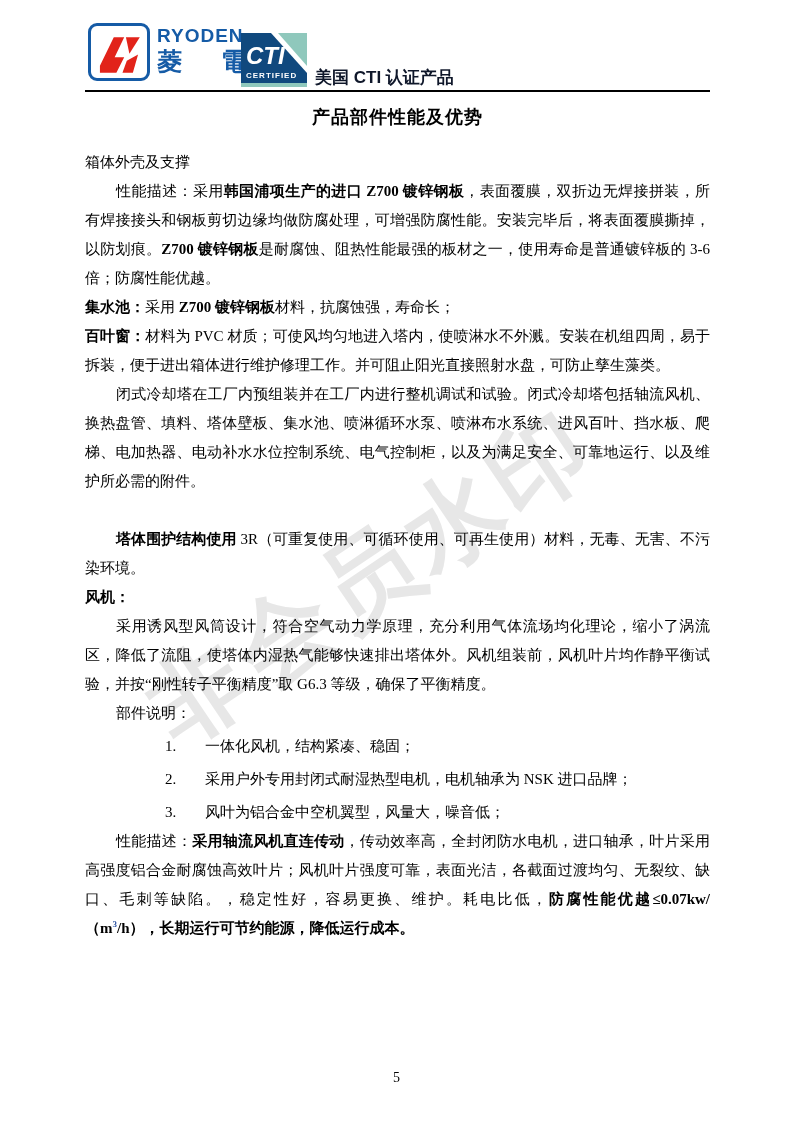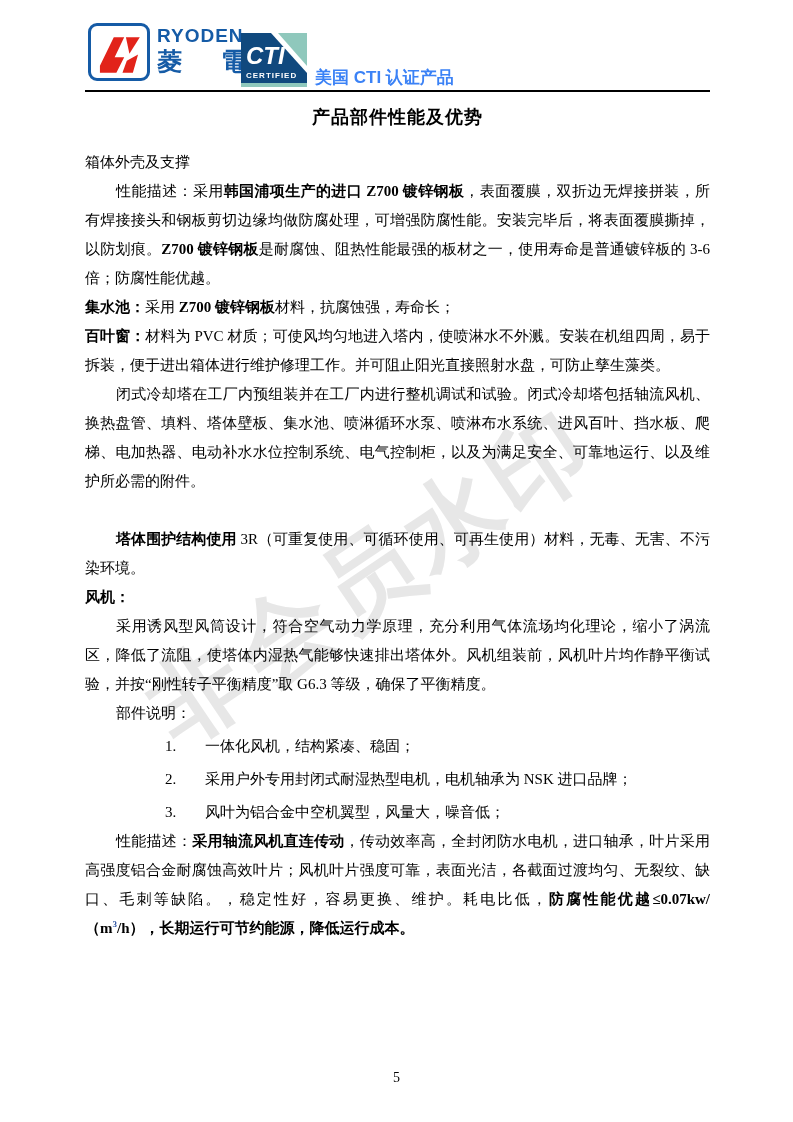--- a/index.html
+++ b/index.html
@@ -38,21 +38,21 @@
   }
   .brand-cn{
     font-family:"Liberation Sans","DejaVu Sans",sans-serif;
     font-weight:bold;font-size:25px;letter-spacing:16px;margin-top:4px;white-space:nowrap;
   }
   .cti-logo{position:absolute;left:155px;top:13px;width:68px;height:54px;}
   .cti-logo svg{display:block;width:100%;height:100%;}
   .header-caption{
     position:absolute;left:230px;top:46px;
     font-family:"Liberation Sans","DejaVu Sans",sans-serif;
-    font-weight:bold;font-size:17px;color:#3b82f6;white-space:nowrap;
+    font-weight:bold;font-size:17px;color:#0f172a;white-space:nowrap;
   }
   .hr-line{position:absolute;left:85px;top:90px;width:625px;height:2px;background:#000;z-index:1;}
   
   .doc-body{position:absolute;left:85px;top:103px;width:625px;z-index:1;}
   .doc-title{
     font-size:18px;font-weight:bold;line-height:29px;
     margin:0 0 16px 0;letter-spacing:1px;text-align:center;
   }
   .para{font-size:15px;line-height:29px;text-align:justify;}
   .para.indent{text-indent:31px;}

